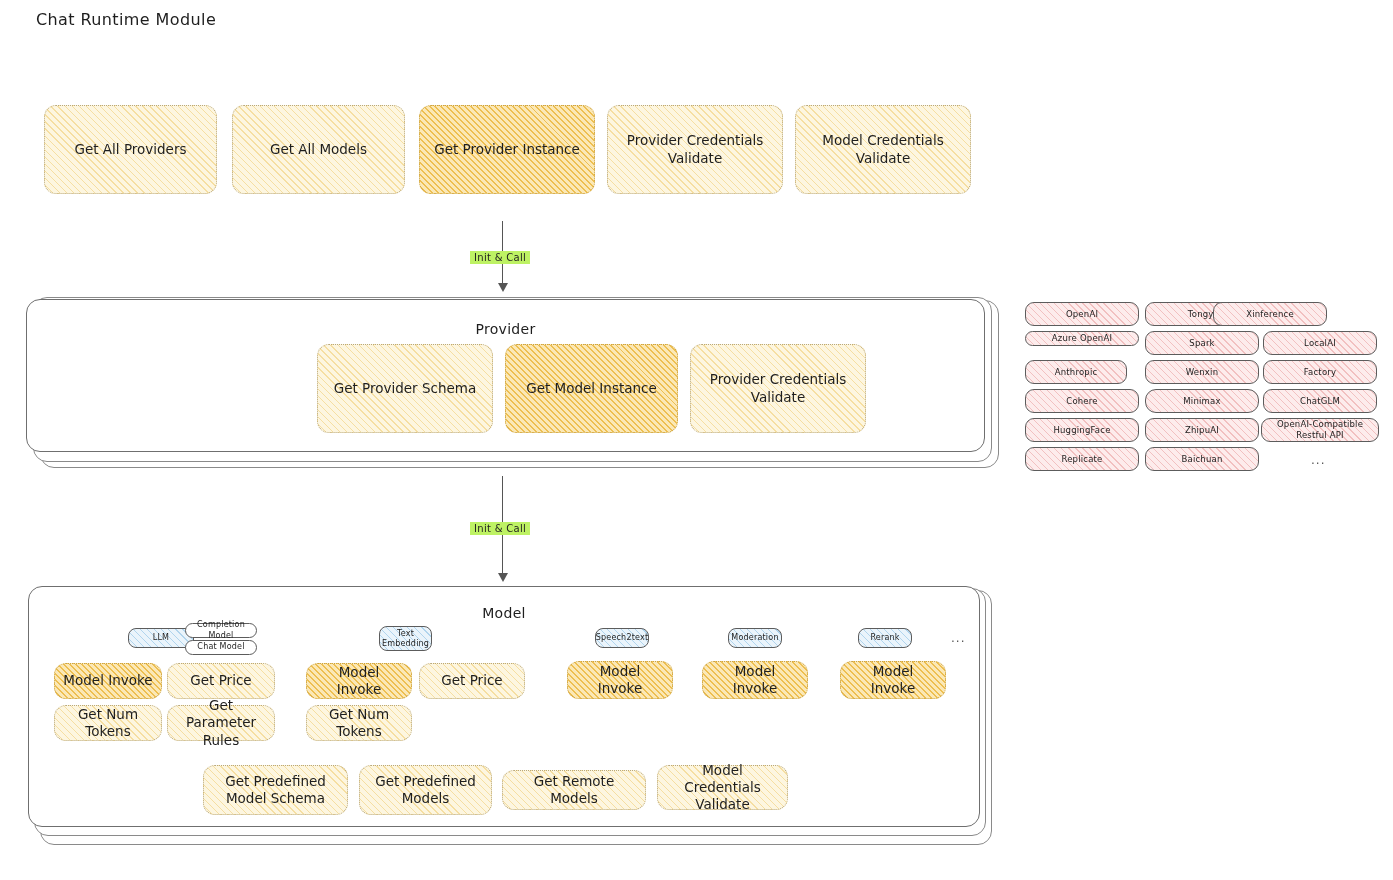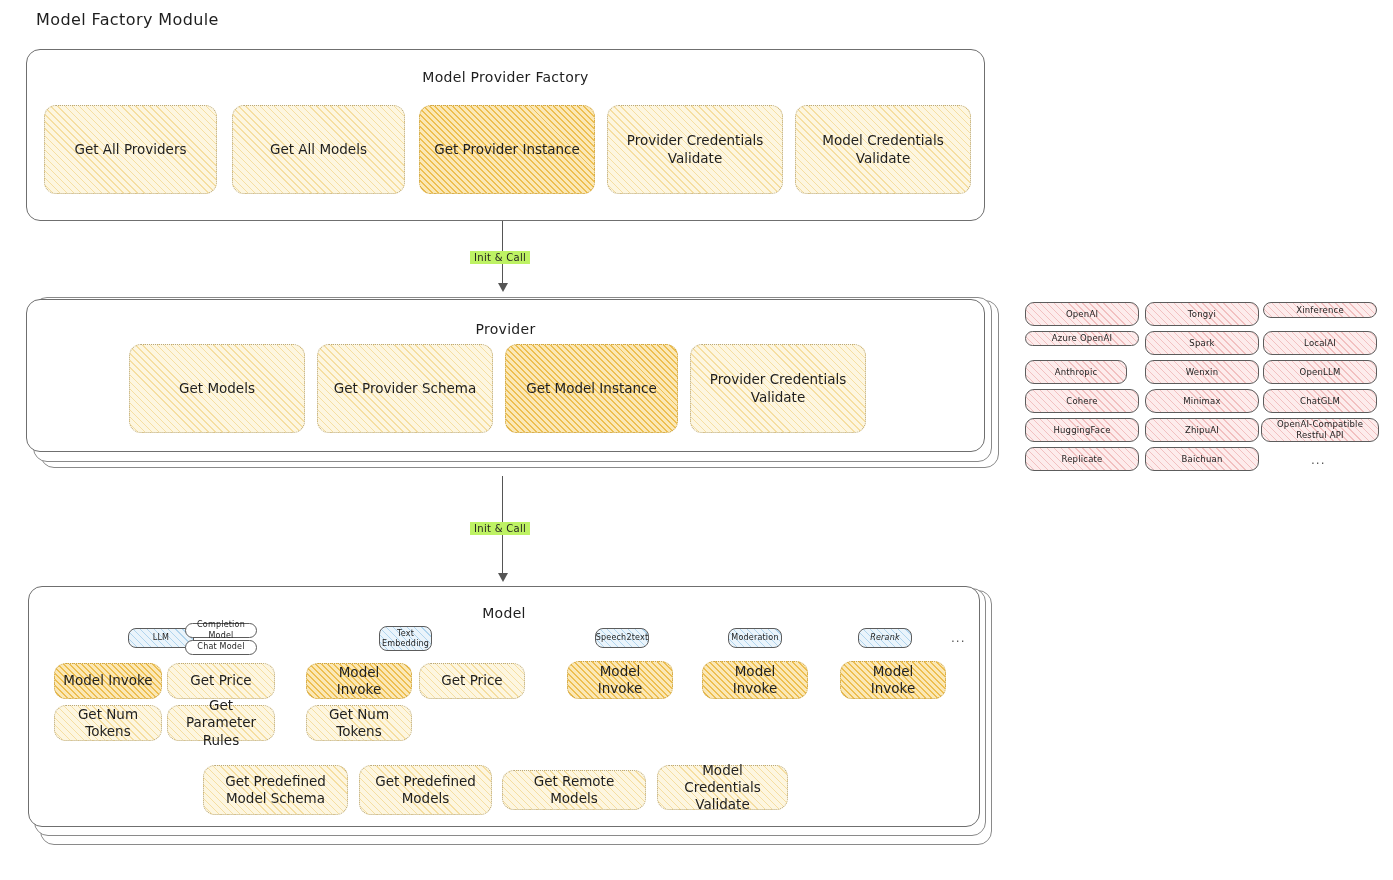--- a/index.html
+++ b/index.html
@@ -142,66 +142,62 @@
   .ellipsis{
     position:absolute;
     font-size:12px;color:#555;letter-spacing:1px;
   }
 </style>
 </head>
 <body>
 
 <div class="canvas">
 
-  <div class="page-title">Model Factory Module</div>
-
-  <div class="card" style="left:26px;top:49px;width:959px;height:172px;">
-    <div class="card-title" style="top:19px;">Model Provider Factory</div>
-  </div>
+  <div class="page-title">Chat Runtime Module</div>
+
 
   <div class="node n-yellow" style="left:44px;top:105px;width:173px;height:89px;">Get All Providers</div>
   <div class="node n-yellow" style="left:232px;top:105px;width:173px;height:89px;">Get All Models</div>
   <div class="node n-orange" style="left:419px;top:105px;width:176px;height:89px;">Get Provider Instance</div>
   <div class="node n-yellow" style="left:607px;top:105px;width:176px;height:89px;">Provider Credentials Validate</div>
   <div class="node n-yellow" style="left:795px;top:105px;width:176px;height:89px;">Model Credentials Validate</div>
 
   <div class="arrow-line" style="left:502px;top:221px;height:63px;"></div>
   <div class="arrow-head" style="left:498px;top:283px;"></div>
   <div class="arrow-label" style="left:470px;top:251px;">Init &amp; Call</div>
 
   <div class="deck-l3" style="left:40px;top:300px;width:959px;height:168px;"></div>
   <div class="deck-l2" style="left:33px;top:297px;width:959px;height:165px;"></div>
   <div class="card" style="left:26px;top:299px;width:959px;height:153px;">
     <div class="card-title" style="top:21px;">Provider</div>
   </div>
 
-  <div class="node n-yellow" style="left:129px;top:344px;width:176px;height:89px;">Get Models</div>
   <div class="node n-yellow" style="left:317px;top:344px;width:176px;height:89px;">Get Provider Schema</div>
   <div class="node n-orange" style="left:505px;top:344px;width:173px;height:89px;">Get Model Instance</div>
   <div class="node n-yellow" style="left:690px;top:344px;width:176px;height:89px;">Provider Credentials Validate</div>
 
   <div>
 
     <div class="node n-pink" style="left:1025px;top:302px;width:114px;height:24px;">OpenAI</div>
     <div class="node n-pink" style="left:1025px;top:331px;width:114px;height:15px;">Azure OpenAI</div>
     <div class="node n-pink" style="left:1025px;top:360px;width:102px;height:24px;">Anthropic</div>
     <div class="node n-pink" style="left:1025px;top:389px;width:114px;height:24px;">Cohere</div>
     <div class="node n-pink" style="left:1025px;top:418px;width:114px;height:24px;">HuggingFace</div>
     <div class="node n-pink" style="left:1025px;top:447px;width:114px;height:24px;border-radius:9px;">Replicate</div>
 
     <div class="node n-pink" style="left:1145px;top:302px;width:114px;height:24px;">Tongyi</div>
     <div class="node n-pink" style="left:1145px;top:331px;width:114px;height:24px;">Spark</div>
     <div class="node n-pink" style="left:1145px;top:360px;width:114px;height:24px;">Wenxin</div>
     <div class="node n-pink" style="left:1145px;top:389px;width:114px;height:24px;border-radius:11px;">Minimax</div>
     <div class="node n-pink" style="left:1145px;top:418px;width:114px;height:24px;">ZhipuAI</div>
     <div class="node n-pink" style="left:1145px;top:447px;width:114px;height:24px;">Baichuan</div>
 
-    <div class="node n-pink" style="left:1263px;top:302px;width:114px;height:16px;">Xinference</div>
+    <div class="node n-pink" style="left:1213px;top:302px;width:114px;height:24px;">Xinference</div>
     <div class="node n-pink" style="left:1263px;top:331px;width:114px;height:24px;">LocalAI</div>
-    <div class="node n-pink" style="left:1263px;top:360px;width:114px;height:24px;">OpenLLM</div>
+    <div class="node n-pink" style="left:1263px;top:360px;width:114px;height:24px;">Factory</div>
     <div class="node n-pink" style="left:1263px;top:389px;width:114px;height:24px;">ChatGLM</div>
     <div class="node n-pink" style="left:1261px;top:418px;width:118px;height:24px;">OpenAI-Compatible Restful API</div>
     <div class="ellipsis" style="left:1311px;top:453px;">...</div>
   </div>
 
   <div class="arrow-line" style="left:502px;top:476px;height:98px;"></div>
   <div class="arrow-head" style="left:498px;top:573px;"></div>
   <div class="arrow-label" style="left:470px;top:522px;">Init &amp; Call</div>
 
   <div class="deck-l3" style="left:40px;top:590px;width:952px;height:255px;"></div>
@@ -224,21 +220,21 @@
   <div class="node n-orange" style="left:306px;top:663px;width:106px;height:36px;">Model Invoke</div>
   <div class="node n-yellow" style="left:419px;top:663px;width:106px;height:36px;">Get Price</div>
   <div class="node n-yellow" style="left:306px;top:705px;width:106px;height:36px;">Get Num Tokens</div>
 
   <div class="node n-blue" style="left:595px;top:628px;width:54px;height:20px;">Speech2text</div>
   <div class="node n-orange" style="left:567px;top:661px;width:106px;height:38px;">Model Invoke</div>
 
   <div class="node n-blue" style="left:728px;top:628px;width:54px;height:20px;">Moderation</div>
   <div class="node n-orange" style="left:702px;top:661px;width:106px;height:38px;">Model Invoke</div>
 
-  <div class="node n-blue" style="left:858px;top:628px;width:54px;height:20px;font-style:italic;">Rerank</div>
+  <div class="node n-blue" style="left:858px;top:628px;width:54px;height:20px;">Rerank</div>
   <div class="node n-orange" style="left:840px;top:661px;width:106px;height:38px;">Model Invoke</div>
 
   <div class="ellipsis" style="left:951px;top:631px;">...</div>
 
   <div class="node n-yellow" style="left:203px;top:765px;width:145px;height:50px;">Get Predefined Model Schema</div>
   <div class="node n-yellow" style="left:359px;top:765px;width:133px;height:50px;">Get Predefined Models</div>
   <div class="node n-yellow" style="left:502px;top:770px;width:144px;height:40px;">Get Remote Models</div>
   <div class="node n-yellow" style="left:657px;top:765px;width:131px;height:45px;">Model Credentials Validate</div>
 
 </div>

